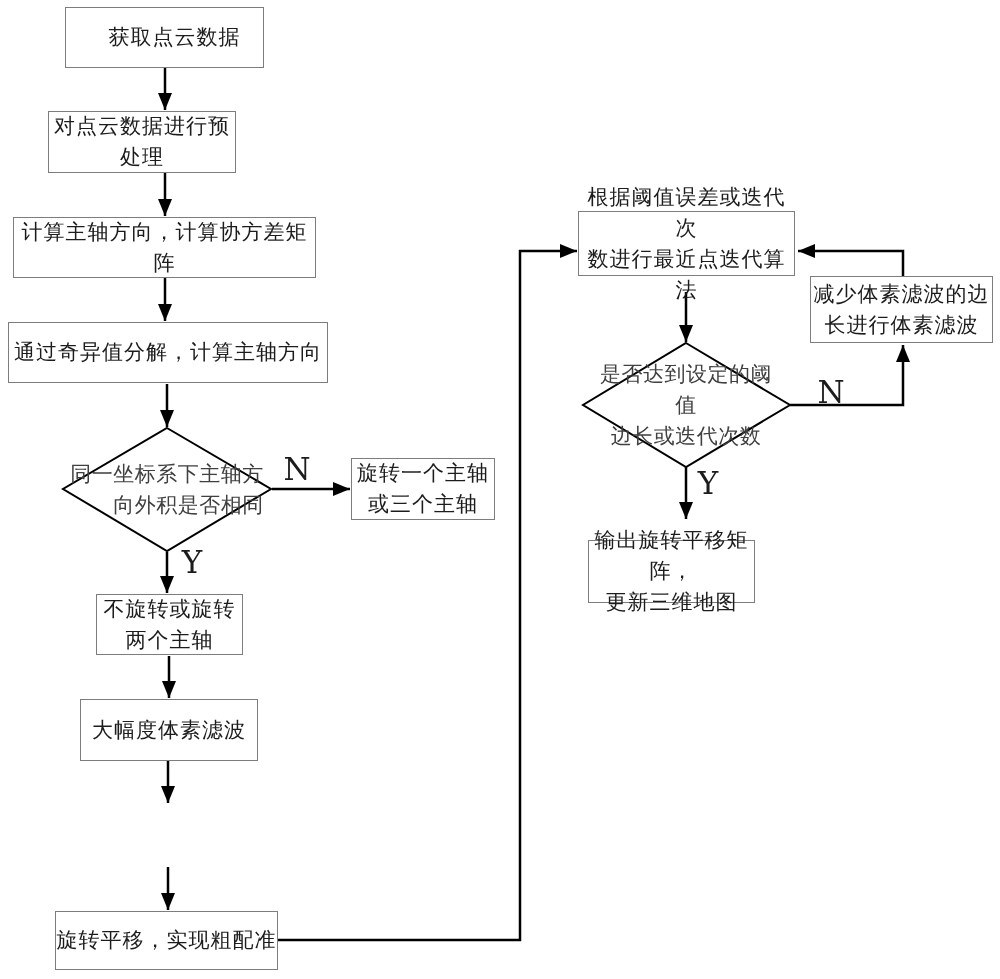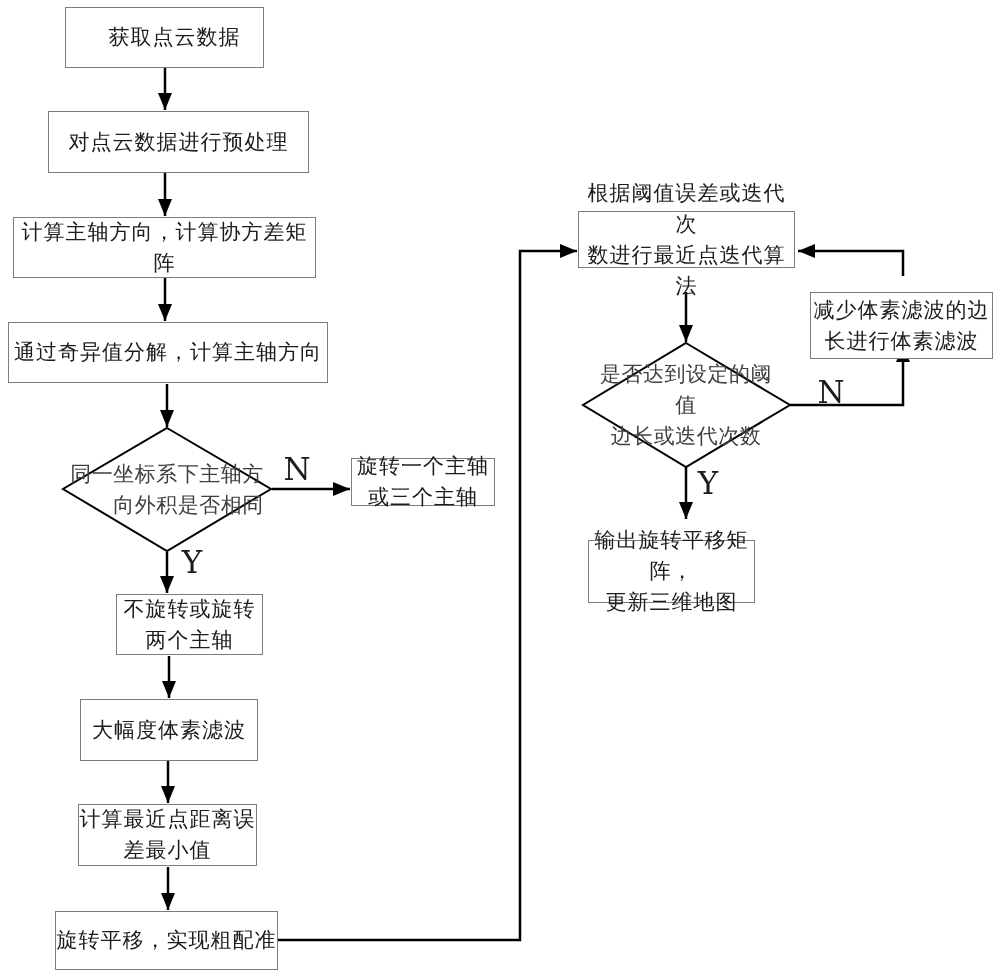--- a/index.html
+++ b/index.html
@@ -50,30 +50,30 @@
     pointer-events: none;
   }
   .branch-label {
     position: absolute;
     transform: translate(-50%, -50%);
     font-size: 31px;
     color: #1c1c1c;
   }
   
   #n-acquire    { left: 65px;  top: 7px;   width: 199px; height: 61px; padding-left: 20px; }
-  #n-preprocess { left: 48px;  top: 111px; width: 261px; height: 62px; }
+  #n-preprocess { left: 48px;  top: 111px; width: 188px; height: 62px; }
   #n-decenter   { left: 13px;  top: 217px; width: 303px; height: 61px; }
   #n-svd        { left: 8px;   top: 322px; width: 320px; height: 61px; }
-  #n-rot13      { left: 351px; top: 458px; width: 144px; height: 48px; }
-  #n-rot2       { left: 96px;  top: 594px; width: 147px; height: 61px; margin-left: 20px; }
+  #n-rot13      { left: 351px; top: 458px; width: 144px; height: 62px; }
+  #n-rot2       { left: 96px;  top: 594px; width: 147px; height: 61px; }
   #n-bigvox     { left: 80px;  top: 699px; width: 178px; height: 62px; }
   #n-minerr     { left: 78px;  top: 804px; width: 179px; height: 62px; }
   #n-coarse     { left: 55px;  top: 911px; width: 223px; height: 59px; }
-  #n-icp        { left: 578px; top: 211px; width: 217px; height: 57px; }
-  #n-redvox     { left: 810px; top: 292px; width: 183px; height: 67px; text-align: center; }
+  #n-icp        { left: 578px; top: 211px; width: 217px; height: 65px; }
+  #n-redvox     { left: 810px; top: 276px; width: 183px; height: 67px; text-align: center; }
   #n-output     { left: 588px; top: 540px; width: 167px; height: 63px; }
   
   #t-d1 { left: 70px;  top: 444px; width: 194px; height: 92px; text-align: right; }
   #t-d2 { left: 591px; top: 360px; width: 190px; height: 90px; }
   
   #lbl-n1 { left: 297px; top: 469px; }
   #lbl-y1 { left: 192px; top: 562px; }
   #lbl-n2 { left: 831px; top: 392px; }
   #lbl-y2 { left: 708px; top: 483px; }
 </style>
@@ -110,22 +110,20 @@
 
   <div class="node" id="n-acquire">获取点云数据</div>
   <div class="node" id="n-preprocess">对点云数据进行预处理</div>
   <div class="node" id="n-decenter">计算主轴方向，计算协方差矩阵</div>
   <div class="node" id="n-svd">通过奇异值分解，计算主轴方向</div>
   <div class="node" id="n-rot13">旋转一个主轴
 或三个主轴</div>
   <div class="node" id="n-rot2">不旋转或旋转
 两个主轴</div>
   <div class="node" id="n-bigvox">大幅度体素滤波</div>
-  <div class="node" id="n-minerr">计算最近点距离误
-差最小值</div>
   <div class="node" id="n-coarse">旋转平移，实现粗配准</div>
   <div class="node" id="n-icp">根据阈值误差或迭代次
 数进行最近点迭代算法</div>
   <div class="node" id="n-redvox">减少体素滤波的边
 长进行体素滤波</div>
   <div class="node" id="n-output">输出旋转平移矩阵，
 更新三维地图</div>
 
   <div class="diamond-text" id="t-d1">同一坐标系下主轴方
 向外积是否相同</div>

